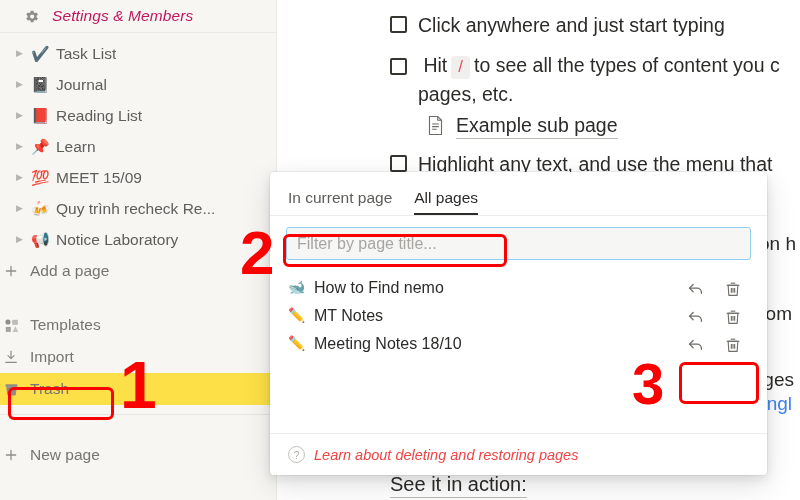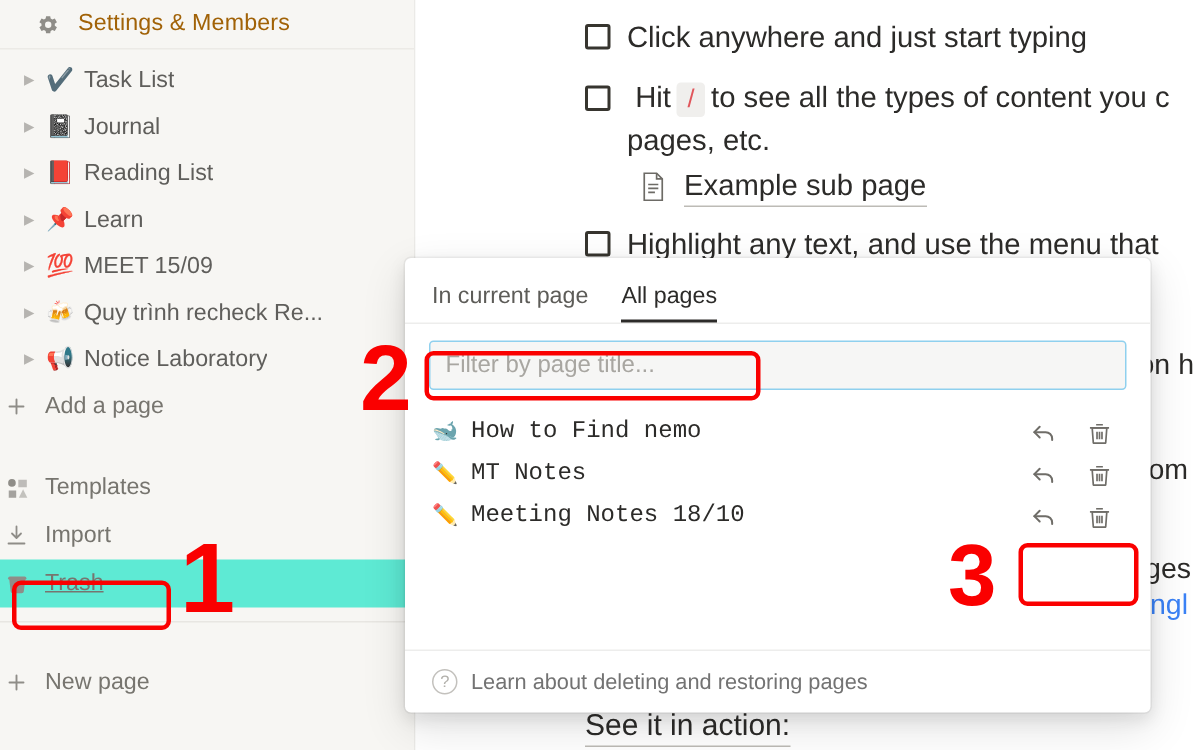--- a/index.html
+++ b/index.html
@@ -21,24 +21,25 @@
     position: absolute;
     left: 0; top: 0;
     width: 277px; height: 500px;
     background: #f7f6f3;
     border-right: 1px solid #ebeae7;
   }
   .side-header {
     height: 33px;
     display: flex; align-items: center;
     padding-left: 22px;
-    color: #a16207;
+    color: #be185d;
     font-size: 15.5px;
     border-bottom: 1px solid #eceae6;
     background: #f7f6f3;
+    font-style: italic;
   }
   .gear-ic {
     width: 18px; height: 18px;
     margin-right: 12px;
     display: inline-flex; align-items: center; justify-content: center;
     color: #8f8d88;
   }
   .side-header-label { letter-spacing: .1px; }
 
   .nav-list { padding-top: 5px; }
@@ -74,23 +75,22 @@
     font-size: 15.5px;
   }
   .plain-ic {
     width: 27px; flex: 0 0 27px;
     color: #8f8d88;
     display: inline-flex; align-items: center;
   }
   .spacer-gap { height: 22px; }
 
   #trash-row {
-    background: #5eead4;
+    background: #fde047;
     position: relative;
-    text-decoration: underline;
   }
   .div-line {
     height: 1px; background: #e8e6e2;
     margin: 9px 0 0 0;
   }
 
   
   #doc {
     position: absolute;
     left: 277px; top: 0;
@@ -199,21 +199,21 @@
   .res-row {
     display: flex; align-items: flex-start;
     padding: 3px 14px 3px 18px;
     min-height: 26px;
   }
   .res-emoji {
     width: 26px; flex: 0 0 26px;
     font-size: 14px; line-height: 21px;
     display: inline-flex; align-items: center;
   }
-  .res-texts { flex: 1 1 auto; min-width: 0; font-family: Liberation Mono, monospace; }
+  .res-texts { flex: 1 1 auto; min-width: 0; }
   .res-title {
     font-size: 16px; color: #2c2b29;
     line-height: 21px;
     white-space: nowrap; overflow: hidden; text-overflow: ellipsis;
   }
   .res-sub {
     font-size: 13.5px; color: #b2b0ab;
     line-height: 18px;
   }
   .res-actions {
@@ -239,21 +239,21 @@
   }
   .foot-q {
     width: 17px; height: 17px;
     border: 1.4px solid #c3c1bd;
     border-radius: 50%;
     color: #b2b0ab;
     font-size: 11px;
     display: inline-flex; align-items: center; justify-content: center;
     flex: 0 0 17px;
   }
-  .foot-label { font-size: 14.5px; color: #737373; }
+  .foot-label { font-size: 14.5px; color: #ef4444; font-style: italic; }
 
   
   .ann-num {
     position: absolute;
     color: #fa0000;
     font-family: "Liberation Sans", sans-serif;
     font-weight: bold;
     line-height: 1;
     z-index: 40;
   }

